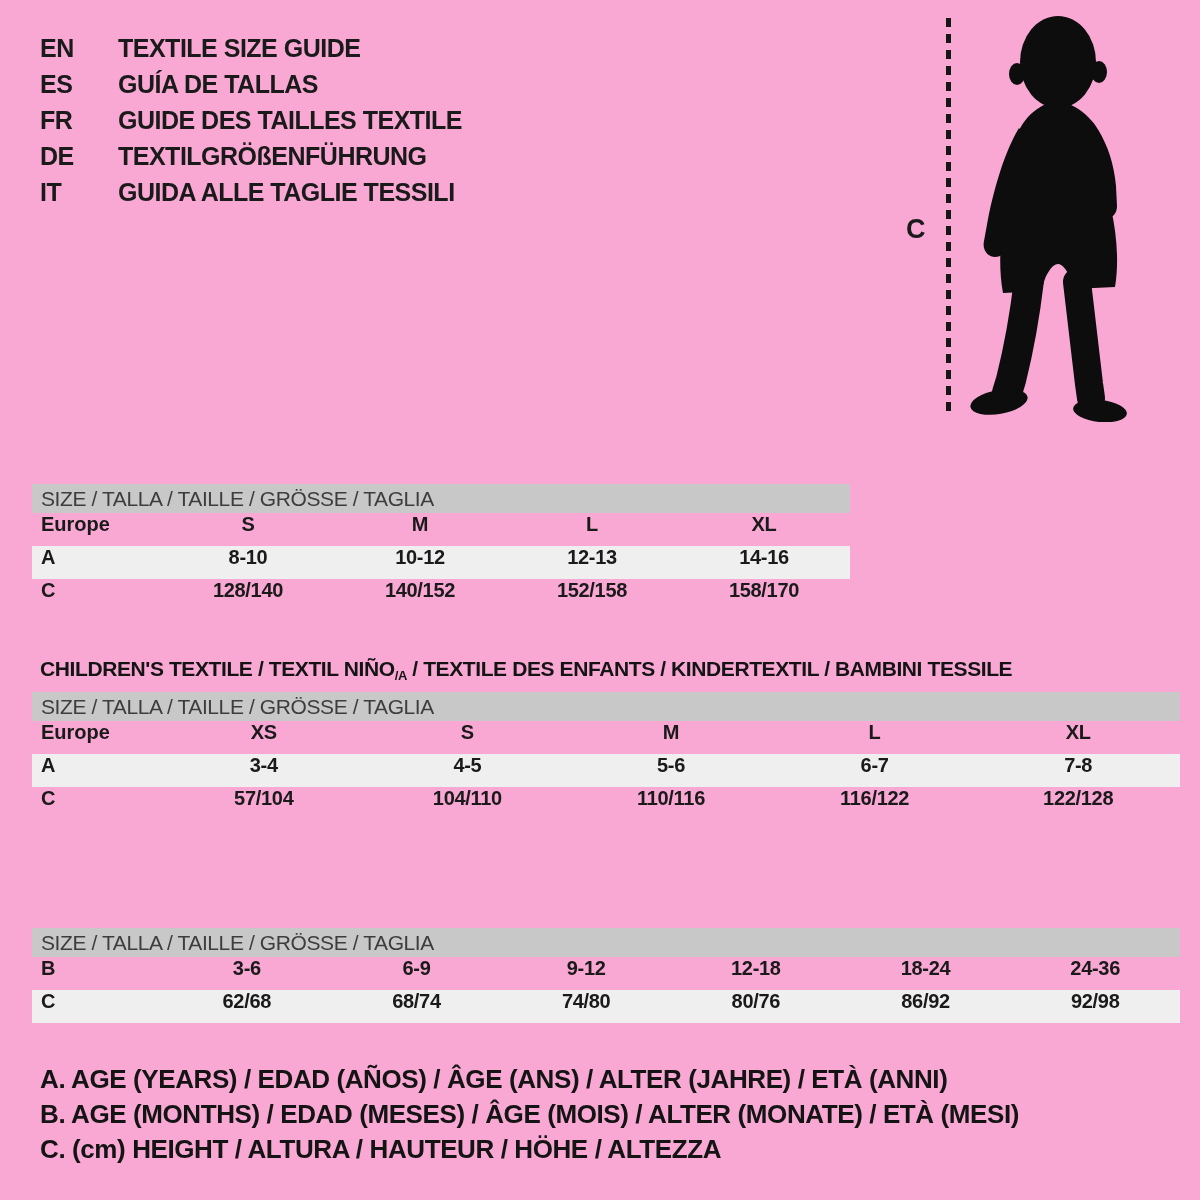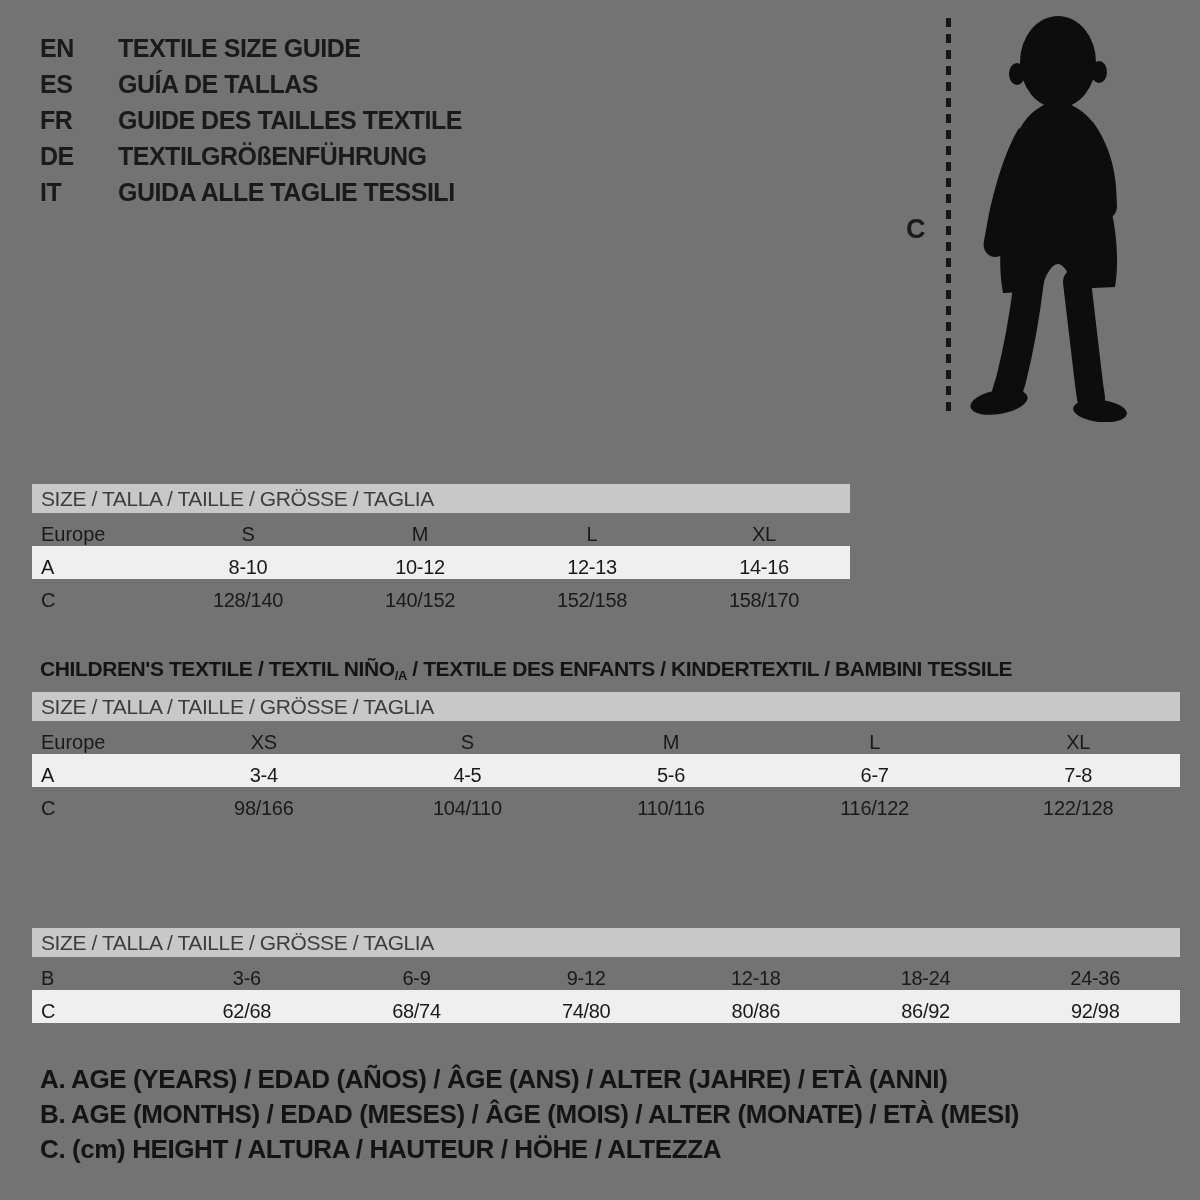--- a/index.html
+++ b/index.html
@@ -1,19 +1,19 @@
 <!DOCTYPE html>
 <html><head>
 <meta charset="utf-8">
 <style>
   * { margin:0; padding:0; box-sizing:border-box; }
   body { margin:0; background:#ffffff; }
   .page {
     position:relative; width:1200px; height:1200px;
-    background:#737373; overflow:hidden;
+    background:#f9a8d4; overflow:hidden;
     font-family:"Liberation Sans", sans-serif; color:#1a1a1a;
   }
   
   .lang-list { position:absolute; left:40px; top:30px; }
   .lang-row { display:flex; height:36px; align-items:center; }
   .lang-code { width:78px; font-weight:bold; font-size:25px; letter-spacing:-0.5px; }
   .lang-title { font-weight:bold; font-size:25px; letter-spacing:-0.5px; white-space:nowrap; }
   
   .dash-line {
     position:absolute; left:946px; top:18px; width:5px; height:400px;
@@ -26,21 +26,21 @@
     position:absolute; left:40px; font-weight:bold; font-size:21px;
     letter-spacing:-0.4px; white-space:nowrap; color:#141414;
   }
   .babies-title { line-height:34px; }
   .size-table { position:absolute; left:32px; }
   .tbar {
     height:29px; background:#c8c8c8; color:#3d3d3d; font-weight:normal;
     font-size:21px; letter-spacing:-0.4px; display:flex; align-items:center;
     padding-left:9px;
   }
-  .trow { display:flex; align-items:flex-end; height:33px; font-weight:normal; font-size:20px; }
+  .trow { display:flex; align-items:flex-start; height:33px; font-weight:bold; font-size:20px; }
   .trow .lbl { width:130px; padding-left:9px; }
   .trow .val { flex:1; text-align:center; letter-spacing:-0.3px; }
   .shaded { background:#efefef; }
   
   .legend { position:absolute; left:40px; top:1062px; }
   .legend-line {
     height:35px; display:flex; align-items:center; font-weight:bold;
     font-size:26px; letter-spacing:-0.4px; white-space:nowrap; color:#141414;
   }
   sub.small { font-size:13px; vertical-align:-4px; font-weight:bold; }
@@ -130,21 +130,21 @@
     <div class="trow shaded">
       <span class="lbl">A</span>
       <span class="val">3-4</span>
       <span class="val">4-5</span>
       <span class="val">5-6</span>
       <span class="val">6-7</span>
       <span class="val">7-8</span>
     </div>
     <div class="trow">
       <span class="lbl">C</span>
-      <span class="val">98/166</span>
+      <span class="val">57/104</span>
       <span class="val">104/110</span>
       <span class="val">110/116</span>
       <span class="val">116/122</span>
       <span class="val">122/128</span>
     </div>
   </div>
 
   <div class="size-table" style="top:928px; width:1148px;">
     <div class="tbar">SIZE / TALLA / TAILLE / GRÖSSE / TAGLIA</div>
     <div class="trow">
@@ -154,21 +154,21 @@
       <span class="val">9-12</span>
       <span class="val">12-18</span>
       <span class="val">18-24</span>
       <span class="val">24-36</span>
     </div>
     <div class="trow shaded">
       <span class="lbl">C</span>
       <span class="val">62/68</span>
       <span class="val">68/74</span>
       <span class="val">74/80</span>
-      <span class="val">80/86</span>
+      <span class="val">80/76</span>
       <span class="val">86/92</span>
       <span class="val">92/98</span>
     </div>
   </div>
 
   <div class="legend">
     <div class="legend-line">A. AGE (YEARS) / EDAD (AÑOS) / ÂGE (ANS) / ALTER (JAHRE) / ETÀ (ANNI)</div>
     <div class="legend-line">B. AGE (MONTHS) / EDAD (MESES) / ÂGE (MOIS) / ALTER (MONATE) / ETÀ (MESI)</div>
     <div class="legend-line">C. (cm) HEIGHT / ALTURA / HAUTEUR / HÖHE / ALTEZZA</div>
   </div>

